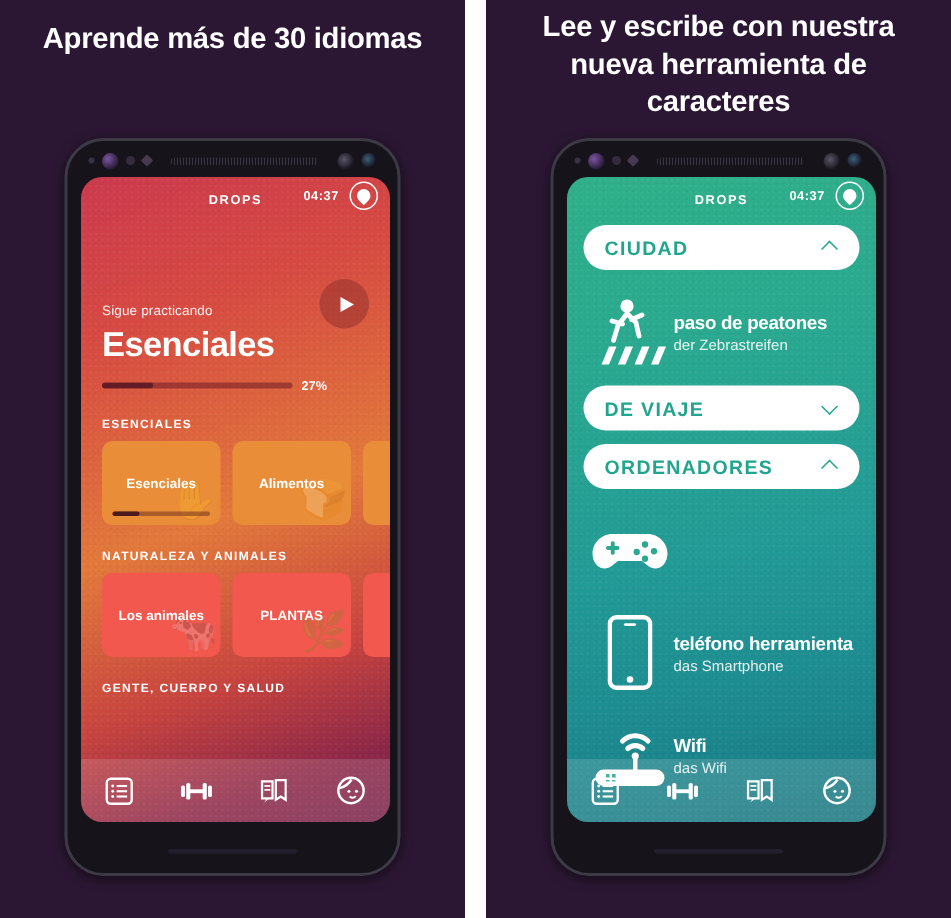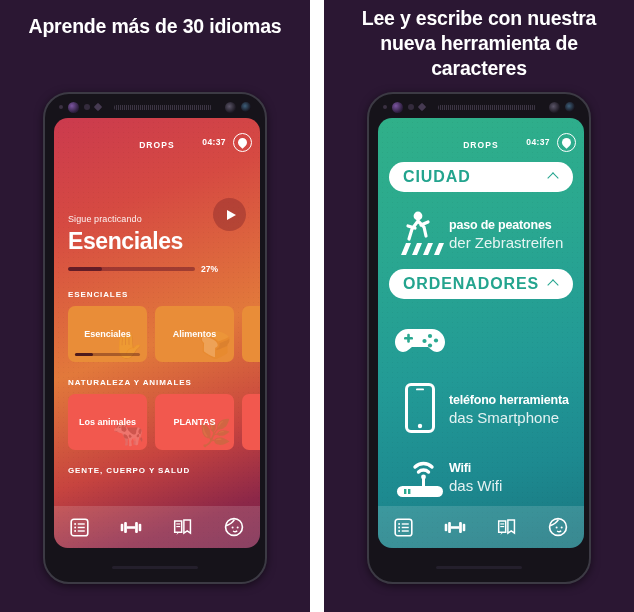--- a/index.html
+++ b/index.html
@@ -94,21 +94,20 @@
   
   .statusbar {
     position: relative;
     z-index: 3;
     height: 26px;
     display: flex;
     align-items: center;
     justify-content: center;
     gap: 0;
     padding: 4px 8px 0 8px;
-    margin-top: 12px;
   }
   .sb-brand {
     color: #fff;
     font-size: 8.5px;
     font-weight: bold;
     letter-spacing: 1.1px;
   }
   .sb-time {
     position: absolute;
     right: 34px; top: 7px;
@@ -189,36 +188,36 @@
   
   .rlist { position: relative; z-index: 3; padding: 6px 11px 0 11px; }
   .accordion {
     height: 30px;
     background: #fff;
     border-radius: 15px;
     display: flex; align-items: center; justify-content: space-between;
     padding: 0 14px;
     margin-bottom: 9px;
   }
-  .accordion-label { color: #23a48e; font-size: 16px; font-weight: bold; letter-spacing: .9px; text-align: right; }
+  .accordion-label { color: #23a48e; font-size: 13px; font-weight: bold; letter-spacing: .9px; text-align: right; }
   .chev { width: 11px; height: 11px; position: relative; }
   .chev::before {
     content: ""; position: absolute; left: 1px; top: 2px;
     width: 7px; height: 7px;
     border-right: 1.8px solid #23a48e;
     border-bottom: 1.8px solid #23a48e;
     transform: rotate(-135deg);
   }
   .chev.down::before { transform: rotate(45deg); top: 0px; }
 
   .word-row { display: flex; align-items: center; padding: 6px 2px 10px 2px; }
   .word-icon { width: 58px; height: 52px; display: flex; align-items: center; justify-content: center; flex: 0 0 58px; }
   .word-text { flex: 1; min-width: 0; }
   .word-main { color: #fff; font-size: 12.5px; font-weight: bold; letter-spacing: -0.2px; }
-  .word-sub { color: rgba(255,255,255,.88); font-size: 15px; margin-top: 1px; }
+  .word-sub { color: rgba(255,255,255,.88); font-size: 10px; margin-top: 1px; }
   .word-bar { width: 57px; height: 3.5px; border-radius: 2px; background: rgba(255,255,255,.45); margin-top: 5px; overflow: hidden; }
   .word-bar span { display: block; height: 100%; background: #174a4f; border-radius: 2px; }
 
   .home-ind { position: absolute; left: 50%; transform: translateX(-50%); bottom: 13px; width: 86px; height: 3px; border-radius: 2px; background: #241f2c; }
 </style>
 </head>
 <body>
 
 <div class="stage">
 
@@ -388,20 +387,24 @@
                 <path d="M39 46 L44 34 L49 34 L44 46 Z" fill="#fff"></path>
               </svg>
             </span>
             <span class="word-text">
               <span class="word-main">paso de peatones</span>
               <span class="word-sub" style="display:block">der Zebrastreifen</span>
               <span class="word-bar"><span style="width:28%"></span></span>
             </span>
           </div>
 
+          <div class="accordion">
+            <span class="accordion-label">DE VIAJE</span>
+            <span class="chev down"></span>
+          </div>
 
           <div class="accordion">
             <span class="accordion-label">ORDENADORES</span>
             <span class="chev"></span>
           </div>
 
           <div class="word-row">
             <span class="word-icon">
               <svg width="52" height="34" viewBox="0 0 52 34">
                 <path d="M14 6h24c7 0 13 6 13 13 0 6-4 10-8 10-4 0-6-3-9-5h-16c-3 2-5 5-9 5-4 0-8-4-8-10C1 12 7 6 14 6z" fill="#fff"></path>

